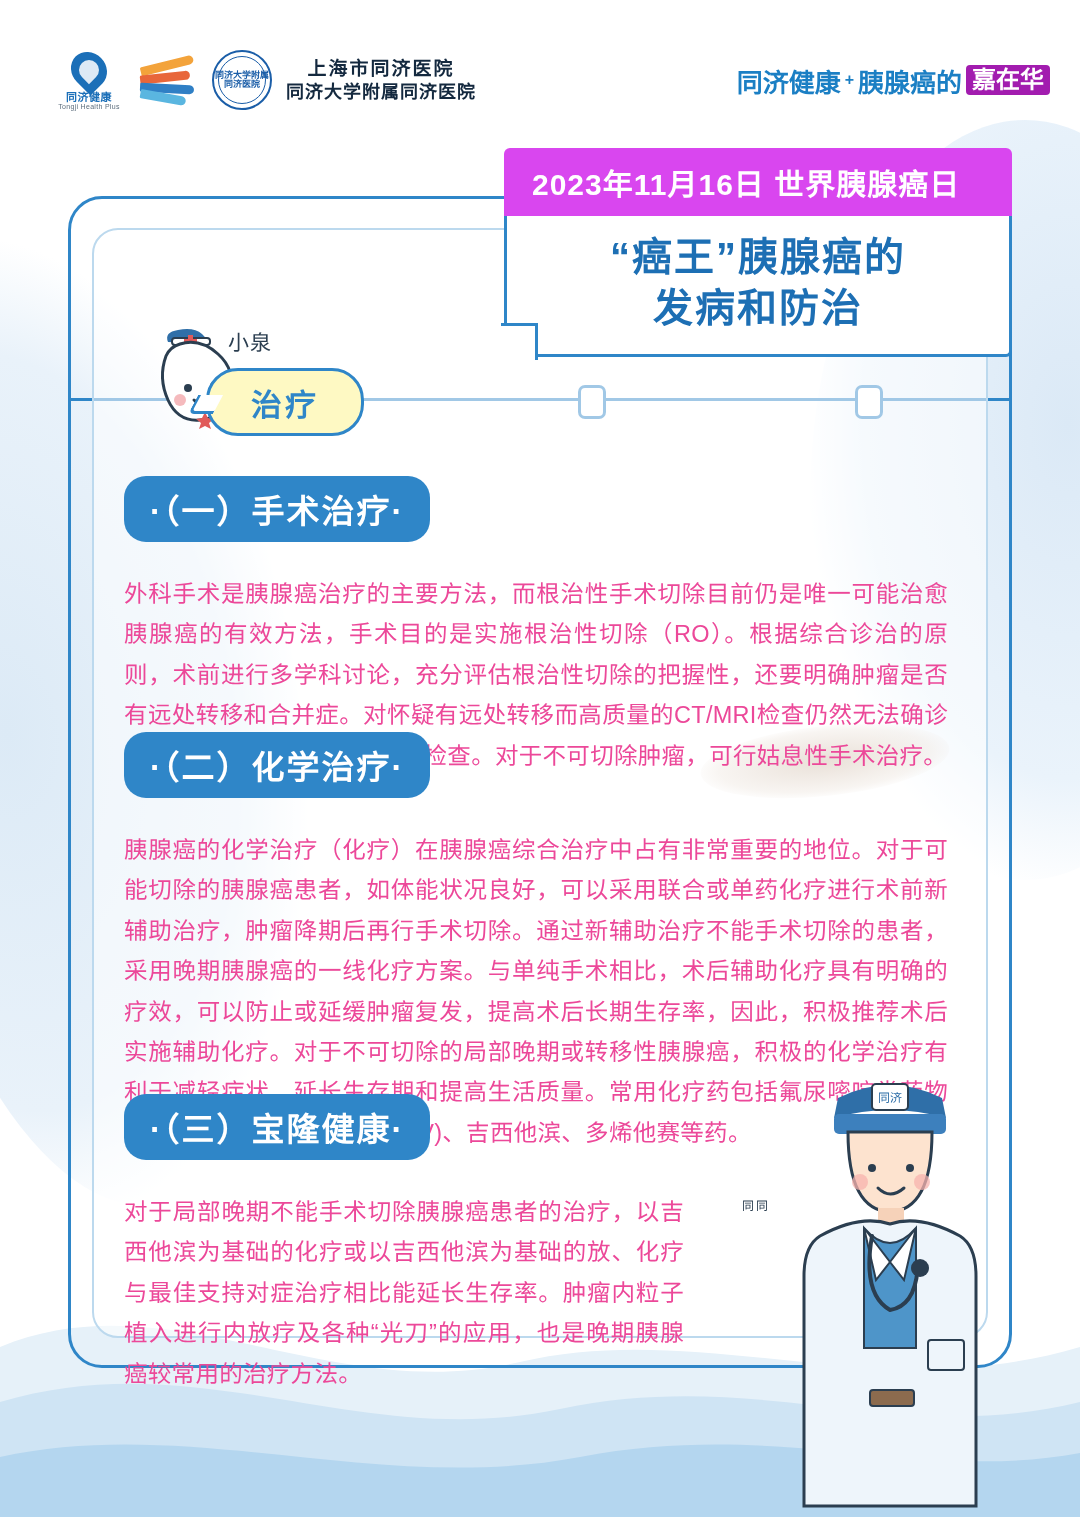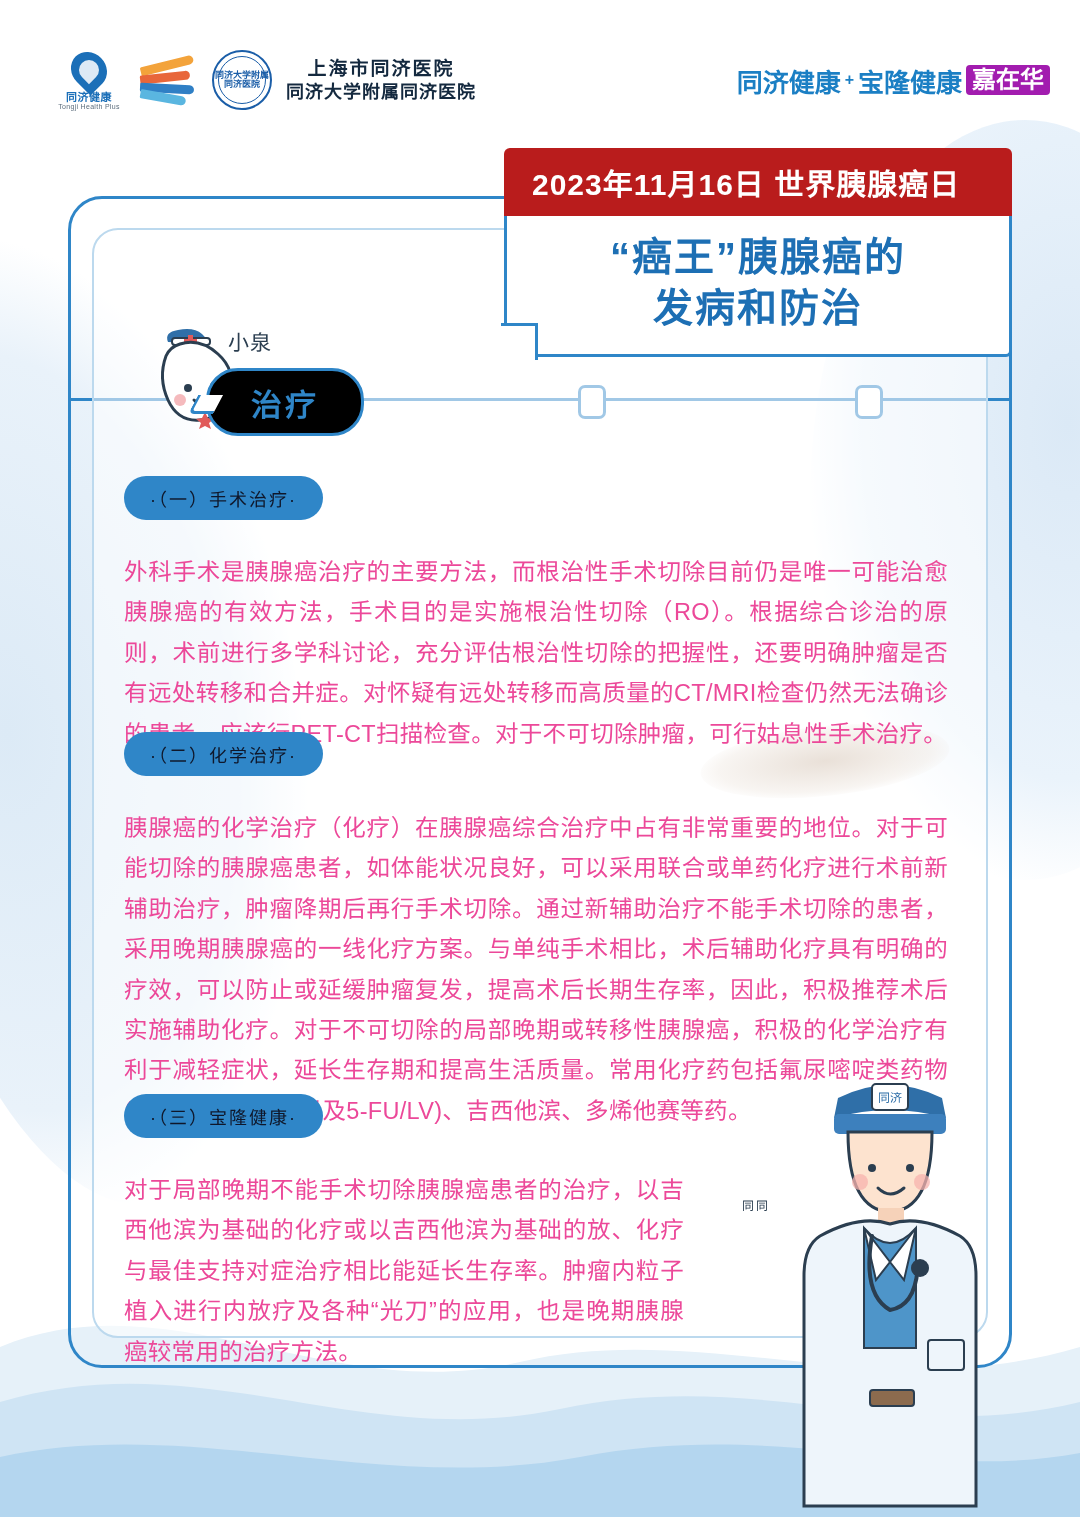--- a/index.html
+++ b/index.html
@@ -234,21 +234,21 @@
   }
 
   
   .title-block {
     position: absolute;
     left: 504px;
     top: 148px;
     width: 508px;
   }
   .title-bar {
-    background: #b91c1c;
+    background: #d946ef;
     color: #ffffff;
     font-size: 30px;
     font-weight: bold;
     letter-spacing: 1px;
     padding: 12px 12px 12px 28px;
     border-radius: 6px 6px 0 0;
     box-sizing: border-box;
   }
   .title-body {
     border: 3px solid #2f86c8;
@@ -289,21 +289,21 @@
     font-size: 21px;
     color: #2b3e50;
     letter-spacing: 1px;
   }
   .bubble {
     position: absolute;
     left: 206px;
     top: 368px;
     width: 152px;
     height: 62px;
-    background: #000000;
+    background: #fef9c3;
     border: 3px solid #2f86c8;
     border-radius: 32px;
     display: flex;
     align-items: center;
     justify-content: center;
   }
   .bubble span {
     color: #2f86c8;
     font-size: 31px;
     font-weight: bold;
@@ -325,23 +325,23 @@
 
   
   .section {
     position: absolute;
     left: 124px;
     width: 824px;
   }
   .pill {
     display: inline-block;
     background: #2f86c8;
-    color: #0f172a;
-    font-size: 18px;
-    font-weight: normal;
+    color: #ffffff;
+    font-size: 33px;
+    font-weight: bold;
     letter-spacing: 2px;
     padding: 9px 26px;
     border-radius: 22px;
     white-space: nowrap;
   }
   .para {
     margin-top: 32px;
     font-size: 23.5px;
     line-height: 1.72;
     color: #ec4899;
@@ -417,21 +417,21 @@
 
   <div class="hospital-name">
     <div class="ln1">上海市同济医院</div>
     <div class="ln2">同济大学附属同济医院</div>
   </div>
 
 
   <div class="brand-row">
     <span class="brand-blue">同济健康</span>
     <span class="brand-blue" style="font-size:16px;vertical-align:super;">+</span>
-    <span class="brand-blue">宝隆健康</span>
+    <span class="brand-blue">胰腺癌的</span>
     <span class="brand-badge">嘉在华</span>
   </div>
 </div>
 
 <div class="card">
   <div class="notch n1"></div>
   <div class="notch n2"></div>
   <div class="card-hline"></div>
   <div class="notch-row2 m1"></div>
   <div class="notch-row2 m2"></div>

